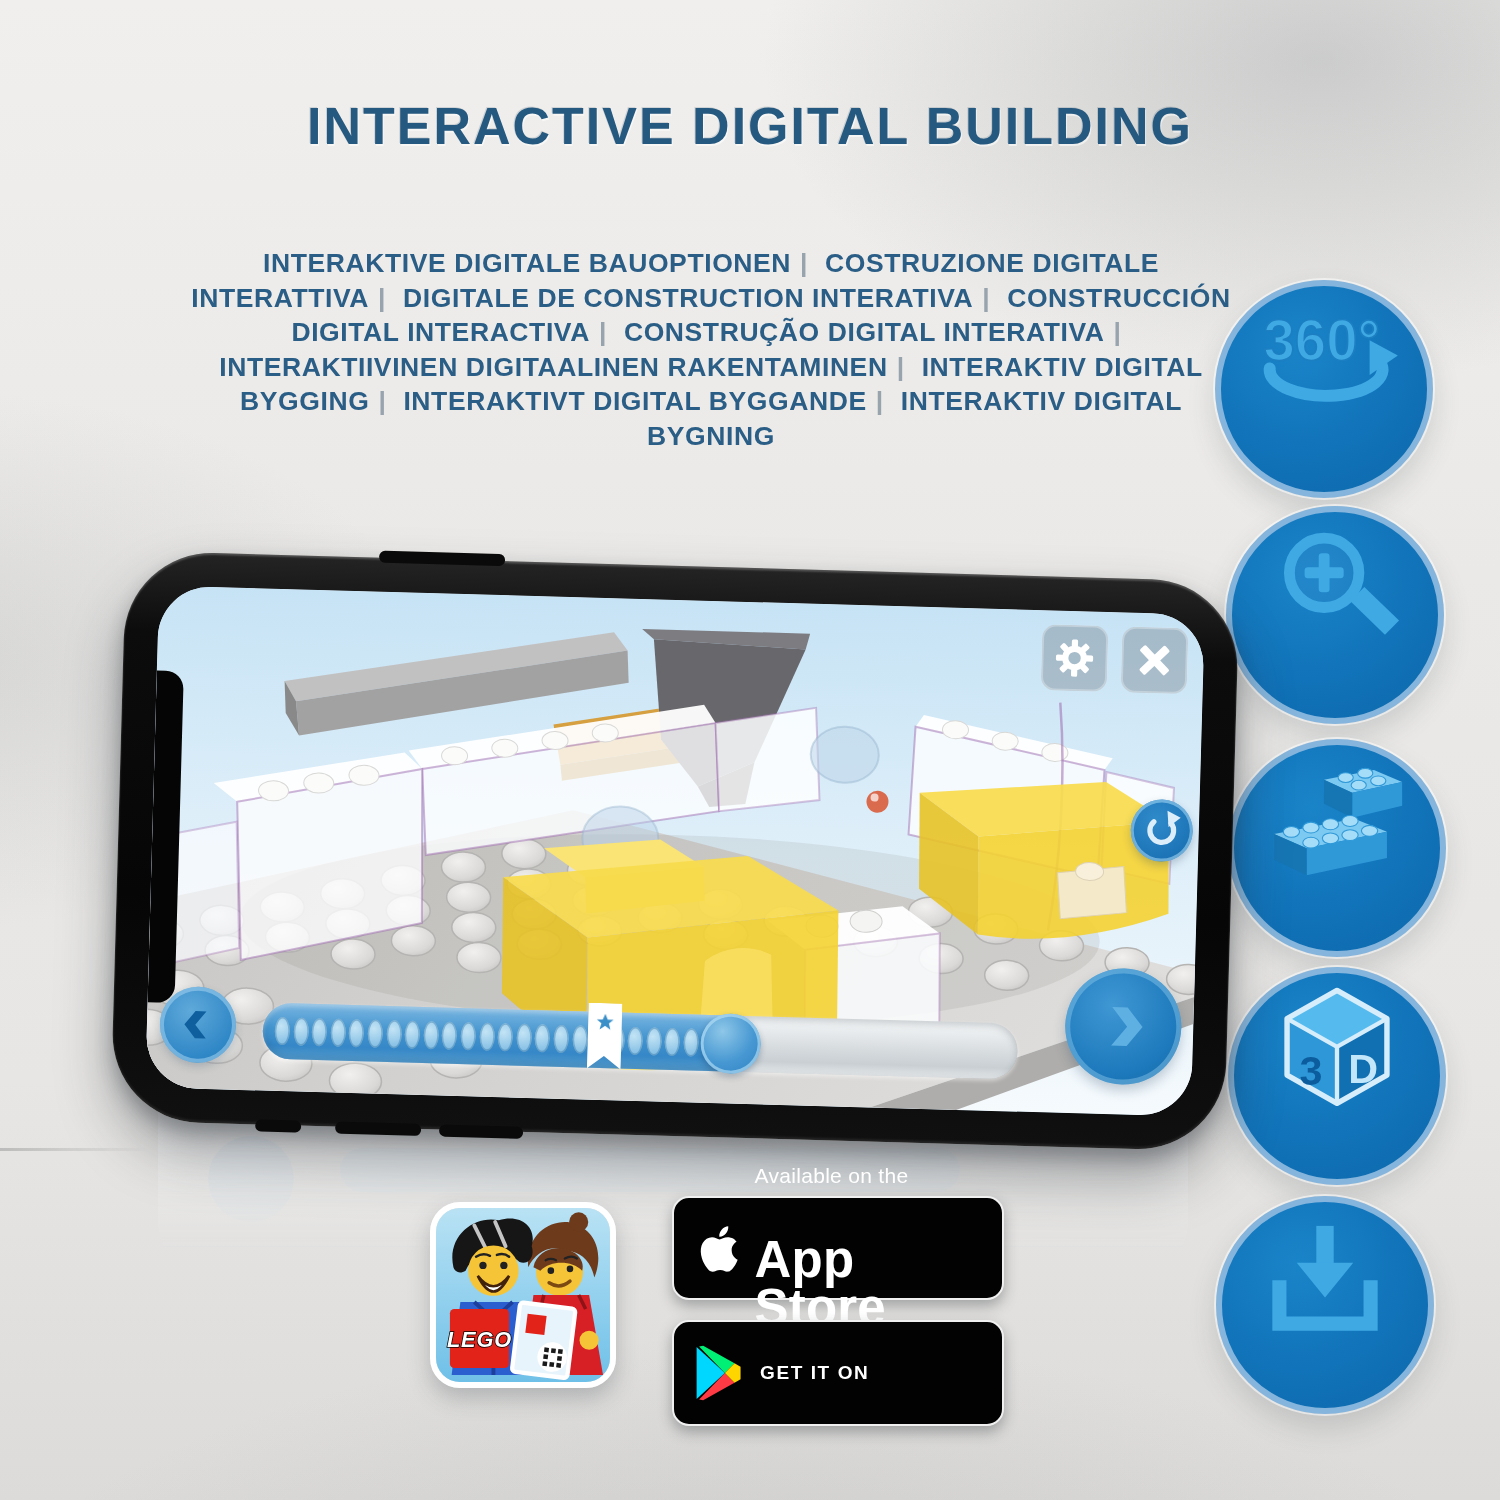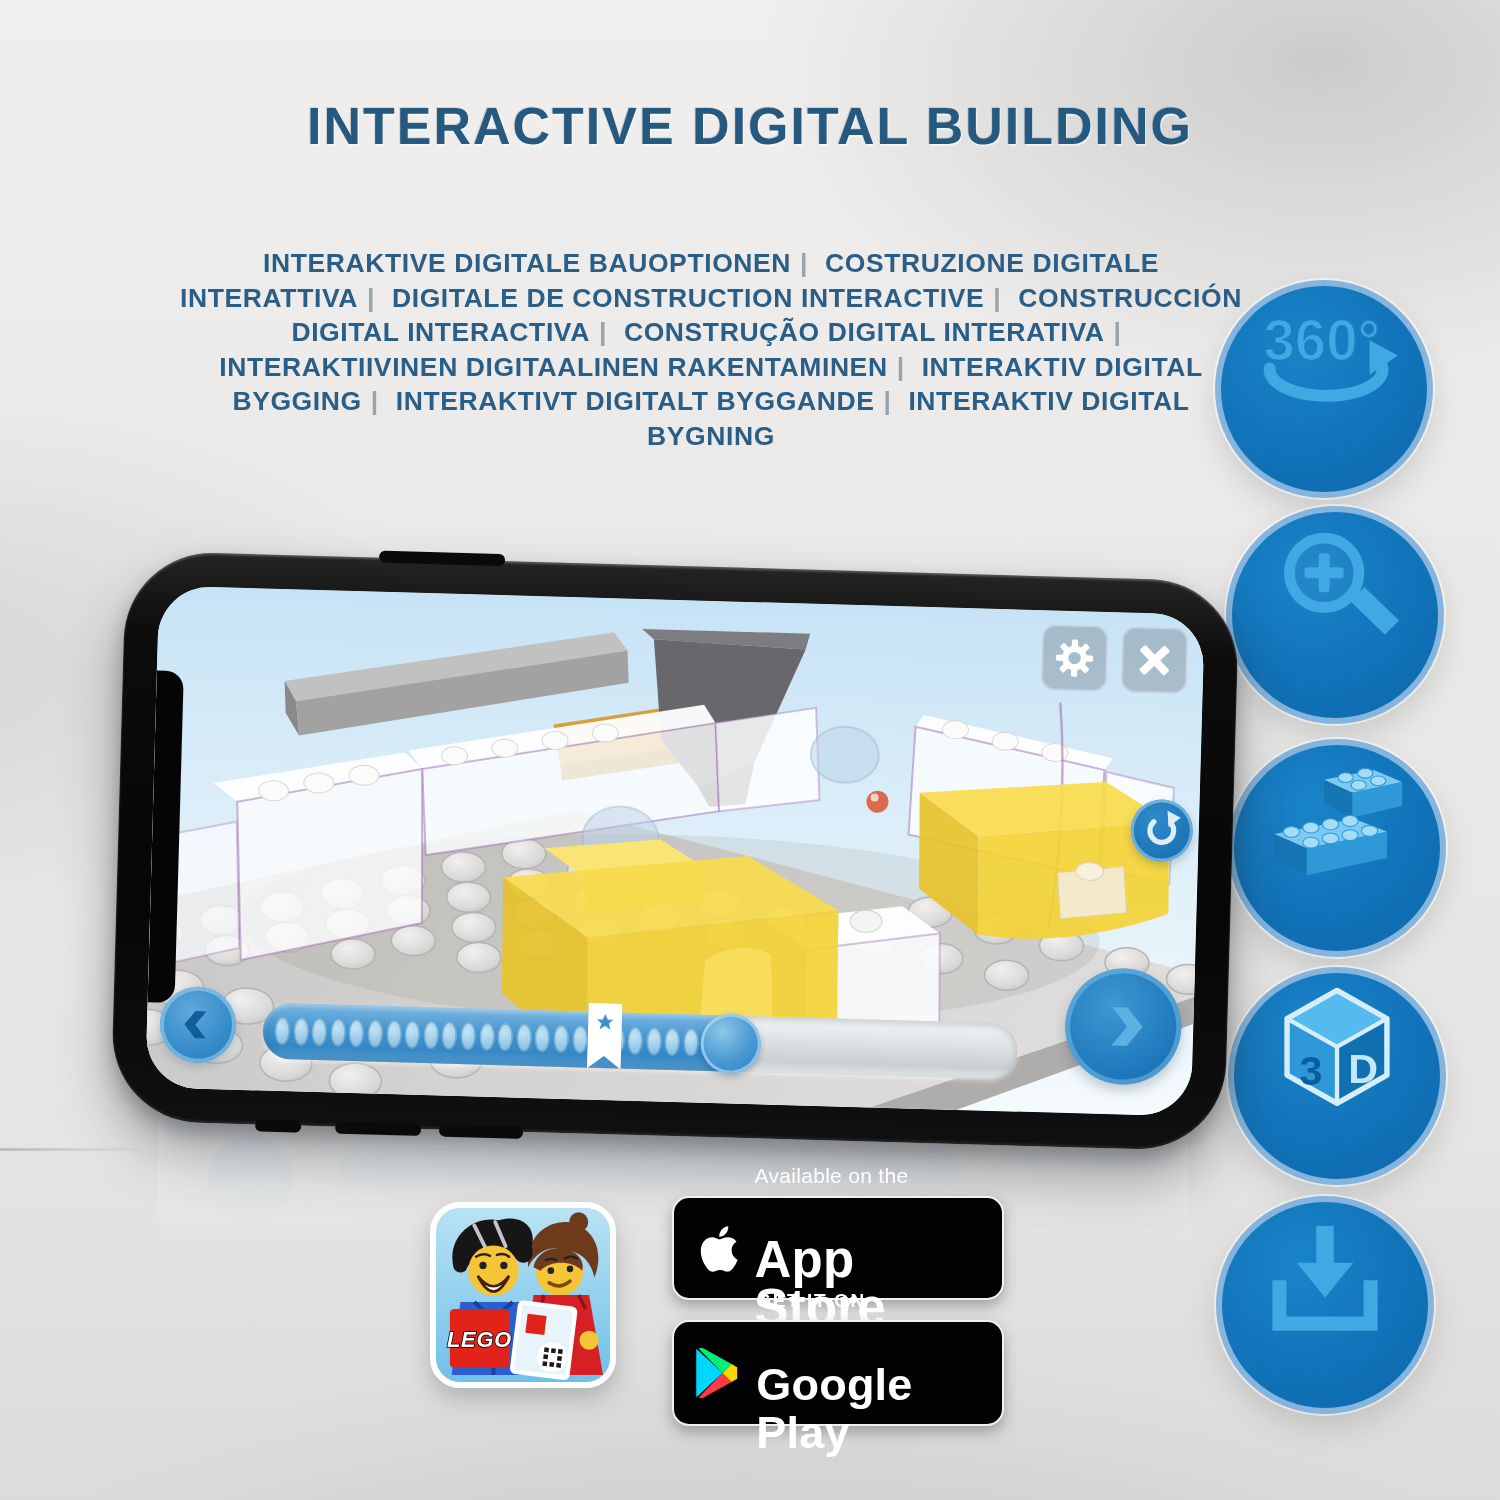--- a/index.html
+++ b/index.html
@@ -137,26 +137,26 @@
   .gp-name{font-size:45px;font-weight:700;letter-spacing:.2px;line-height:48px;}
 </style>
 </head>
 <body>
 
 <h1 class="title">INTERACTIVE DIGITAL BUILDING</h1>
 
 <p class="subtitle">
   <span>INTERAKTIVE DIGITALE BAUOPTIONEN</span><span class="sep">|</span>
   <span>COSTRUZIONE DIGITALE INTERATTIVA</span><span class="sep">|</span>
-  <span>DIGITALE DE CONSTRUCTION INTERACTIVE</span><span class="sep">|</span>
+  <span>DIGITALE DE CONSTRUCTION INTERATIVA</span><span class="sep">|</span>
   <span>CONSTRUCCIÓN DIGITAL INTERACTIVA</span><span class="sep">|</span>
   <span>CONSTRUÇÃO DIGITAL INTERATIVA</span><span class="sep">|</span>
   <span>INTERAKTIIVINEN DIGITAALINEN RAKENTAMINEN</span><span class="sep">|</span>
   <span>INTERAKTIV DIGITAL BYGGING</span><span class="sep">|</span>
-  <span>INTERAKTIVT DIGITALT BYGGANDE</span><span class="sep">|</span>
+  <span>INTERAKTIVT DIGITAL BYGGANDE</span><span class="sep">|</span>
   <span>INTERAKTIV DIGITAL BYGNING</span>
 </p>
 
 <div class="fbadge f360">
   <svg viewBox="0 0 140 140">
     <path d="M20,76 a52,24 0 1 0 100,-8" fill="none" stroke="#3fa9e4" stroke-width="11" stroke-linecap="round"></path>
     <polygon points="112,50 138,64 112,82" fill="#3fa9e4"></polygon>
     <text class="icon-txt" x="68" y="68" text-anchor="middle" font-size="52" fill="#3fa9e4" stroke="#1c7fc2" stroke-width="1.6">360°</text>
   </svg>
 </div>
@@ -509,15 +509,14 @@
 
 <div class="store-badge badge-gplay">
   <svg viewBox="0 0 34 38" width="52" height="58">
     <polygon points="4.6,1.7 21.5,19 27.8,12.6 7.3,1.2" fill="#00F076"></polygon>
     <polygon points="4.6,36.3 21.5,19 27.8,25.4 7.3,36.8" fill="#FF3A44"></polygon>
     <polygon points="21.5,19 27.8,12.6 31.8,14.9 31.8,23.1 27.8,25.4" fill="#FFD500"></polygon>
     <polygon points="3,2 21.5,19 3,36" fill="#00D7FE"></polygon>
   </svg>
   <div class="b-text">
     <span class="gp-tagline">GET IT ON</span>
-    <span class="gp-name">Google Play</span>
   </div>
 </div>
 
 </body></html>

